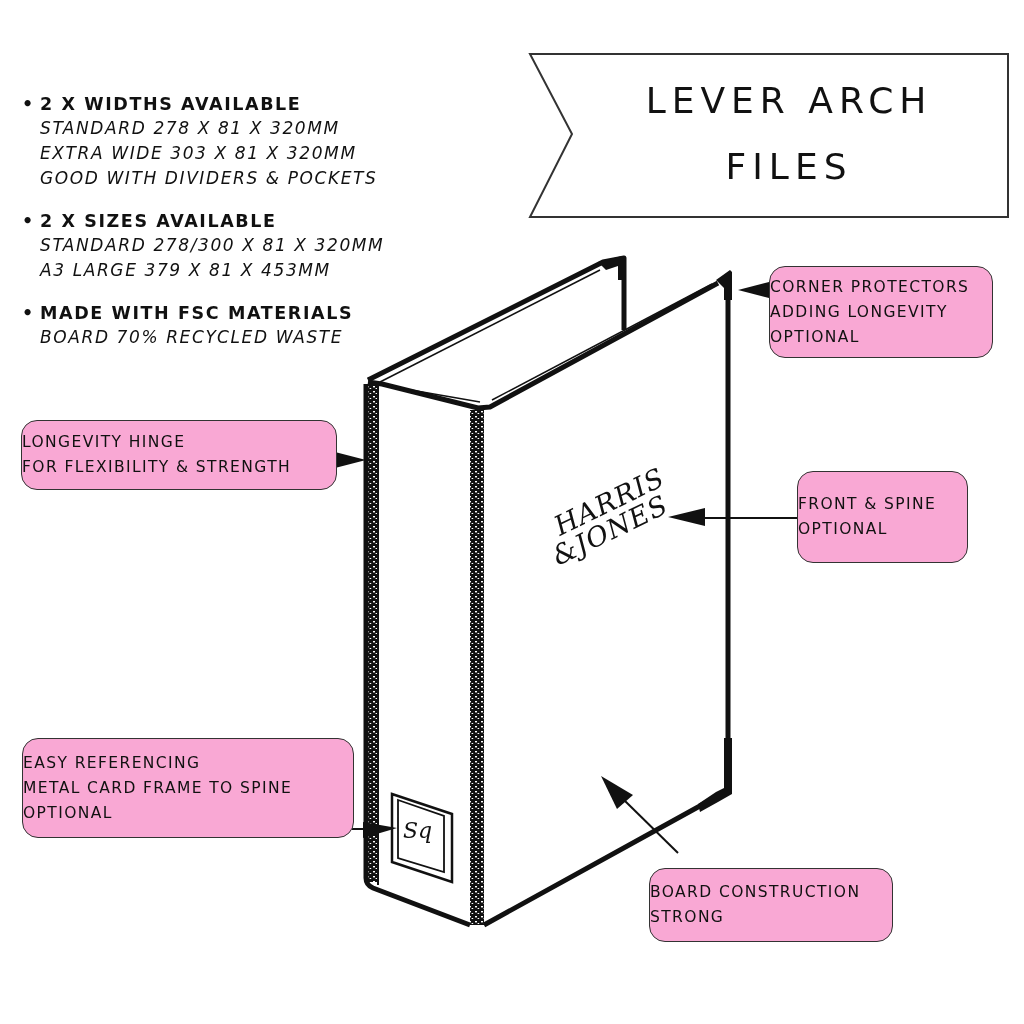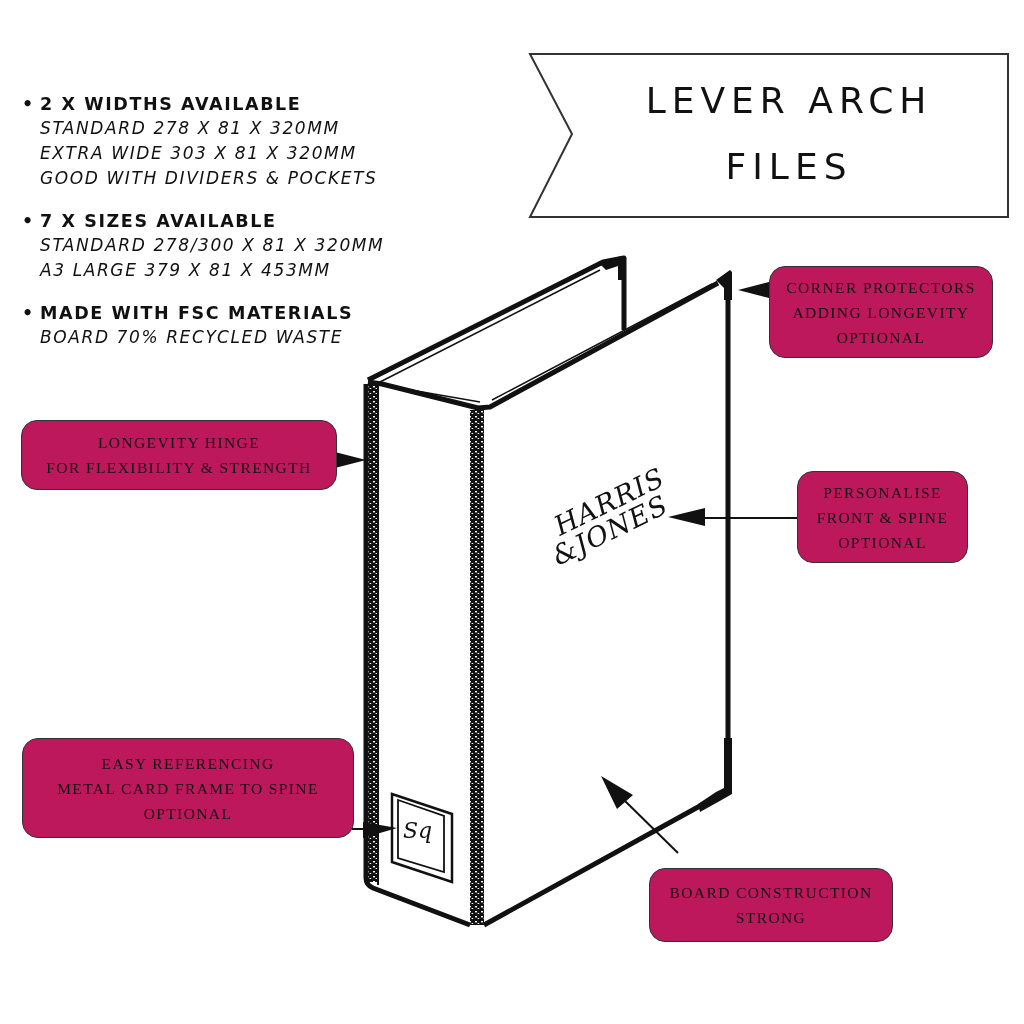--- a/index.html
+++ b/index.html
@@ -7,38 +7,38 @@
          font-family:"DejaVu Sans", "Liberation Sans", sans-serif; color:#111; }
   .features { position:absolute; left:22px; top:84px; width:420px;margin-top:8px; }
   .feature { margin-bottom:18px; }
   .feature-title { font-weight:bold; font-size:17.5px; letter-spacing:1.6px; line-height:24px; white-space:nowrap; }
   .feature-title .bullet { display:inline-block; width:18px; }
   .feature-line { font-size:17px; letter-spacing:1.6px; line-height:25px; padding-left:18px; white-space:nowrap;font-style:italic; }
   .banner { position:absolute; left:528px; top:52px; width:482px; height:167px; }
   .banner svg { position:absolute; left:0; top:0; }
   .banner-text { position:absolute; left:40px; right:0; top:16px; text-align:center;
                  font-size:36px; letter-spacing:6px; line-height:66px; font-weight:normal; }
-  .callout { position:absolute; border:1.6px solid #333; border-radius:16px; background:#be185d;
-             text-align:center; font-size:15.5px; letter-spacing:1.4px; line-height:25px;
-             display:flex; flex-direction:column; justify-content:center;font-family:Liberation Serif, serif; }
+  .callout { position:absolute; border:1.6px solid #333; border-radius:16px; background:#f9a8d4;
+             text-align:left; font-size:15.5px; letter-spacing:1.4px; line-height:25px;
+             display:flex; flex-direction:column; justify-content:center; }
   .drawing { position:absolute; left:0; top:0; }
   .hj { font-family:"DejaVu Serif", "Liberation Serif", serif; font-style:italic; font-size:27px; letter-spacing:1px; }
 </style>
 </head>
 <body>
 
 <div class="features">
   <div class="feature">
     <div class="feature-title"><span class="bullet">•</span><span>2 X WIDTHS AVAILABLE</span></div>
     <div class="feature-line">STANDARD 278 X 81 X 320MM</div>
     <div class="feature-line">EXTRA WIDE 303 X 81 X 320MM</div>
     <div class="feature-line">GOOD WITH DIVIDERS &amp; POCKETS</div>
   </div>
   <div class="feature">
-    <div class="feature-title"><span class="bullet">•</span><span>7 X SIZES AVAILABLE</span></div>
+    <div class="feature-title"><span class="bullet">•</span><span>2 X SIZES AVAILABLE</span></div>
     <div class="feature-line">STANDARD 278/300 X 81 X 320MM</div>
     <div class="feature-line">A3 LARGE 379 X 81 X 453MM</div>
   </div>
   <div class="feature">
     <div class="feature-title"><span class="bullet">•</span><span>MADE WITH FSC MATERIALS</span></div>
     <div class="feature-line">BOARD 70% RECYCLED WASTE</div>
   </div>
 </div>
 
 <div class="banner">
@@ -108,21 +108,20 @@
   <div>ADDING LONGEVITY</div>
   <div>OPTIONAL</div>
 </div>
 
 <div class="callout" style="left:21px; top:420px; width:314px; height:68px;">
   <div>LONGEVITY HINGE</div>
   <div>FOR FLEXIBILITY &amp; STRENGTH</div>
 </div>
 
 <div class="callout" style="left:797px; top:471px; width:169px; height:90px;">
-  <div>PERSONALISE</div>
   <div>FRONT &amp; SPINE</div>
   <div>OPTIONAL</div>
 </div>
 
 <div class="callout" style="left:22px; top:738px; width:330px; height:98px;">
   <div>EASY REFERENCING</div>
   <div>METAL CARD FRAME TO SPINE</div>
   <div>OPTIONAL</div>
 </div>
 

